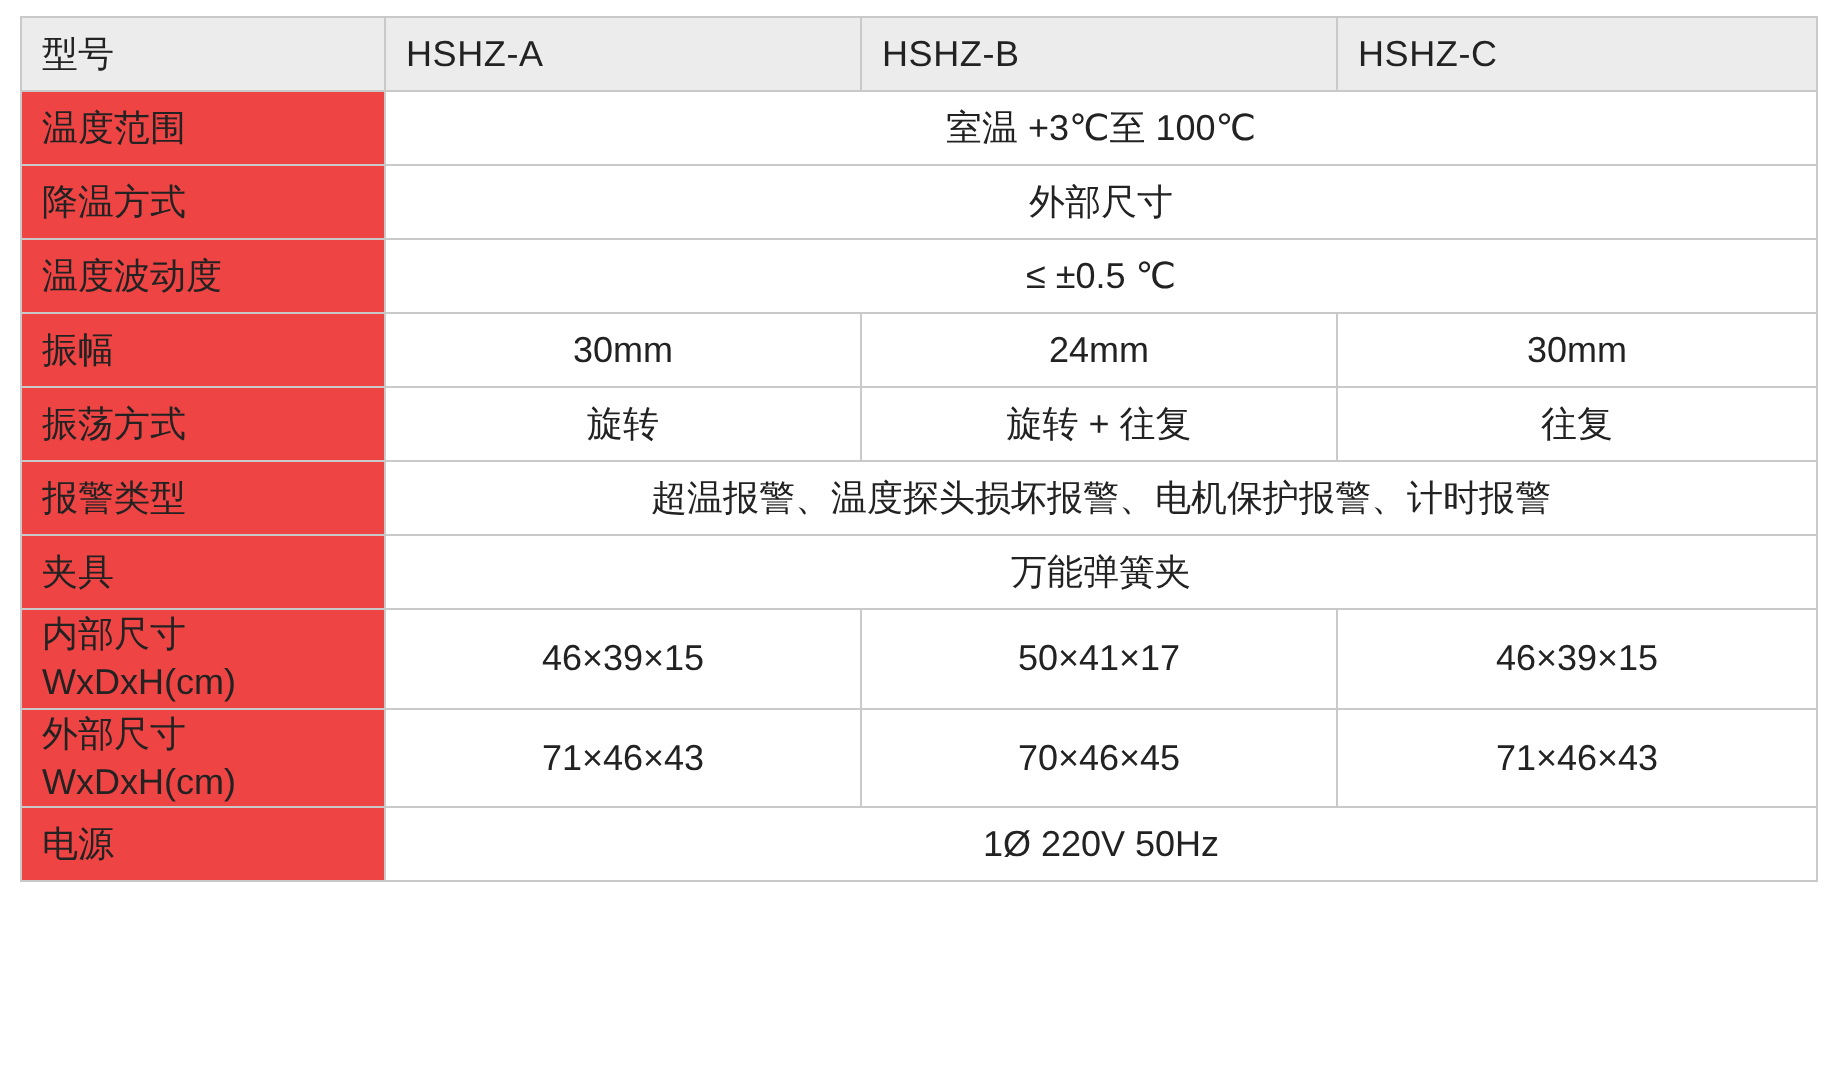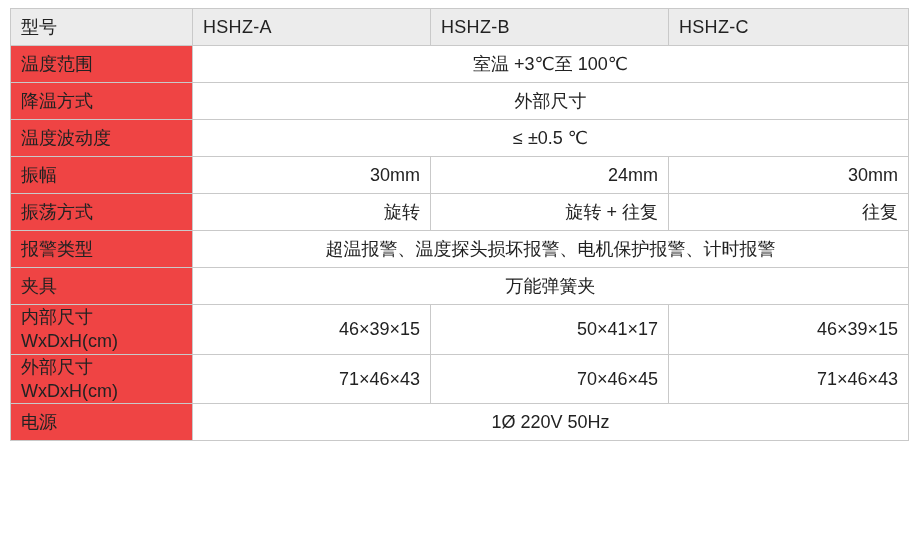--- a/index.html
+++ b/index.html
@@ -52,21 +52,21 @@
   }
   thead th.head-model {
     text-align: left;
     letter-spacing: 0.3px;
   }
   td.label-cell {
     text-align: left;
     background: #ef4444;
   }
   td.value-cell {
-    text-align: right;
+    text-align: center;
   }
   td.value-cell.span-all {
     text-align: center;
   }
 </style>
 </head>
 <body>
 
 <div class="spec-table-wrap">
   <table class="spec-table">

